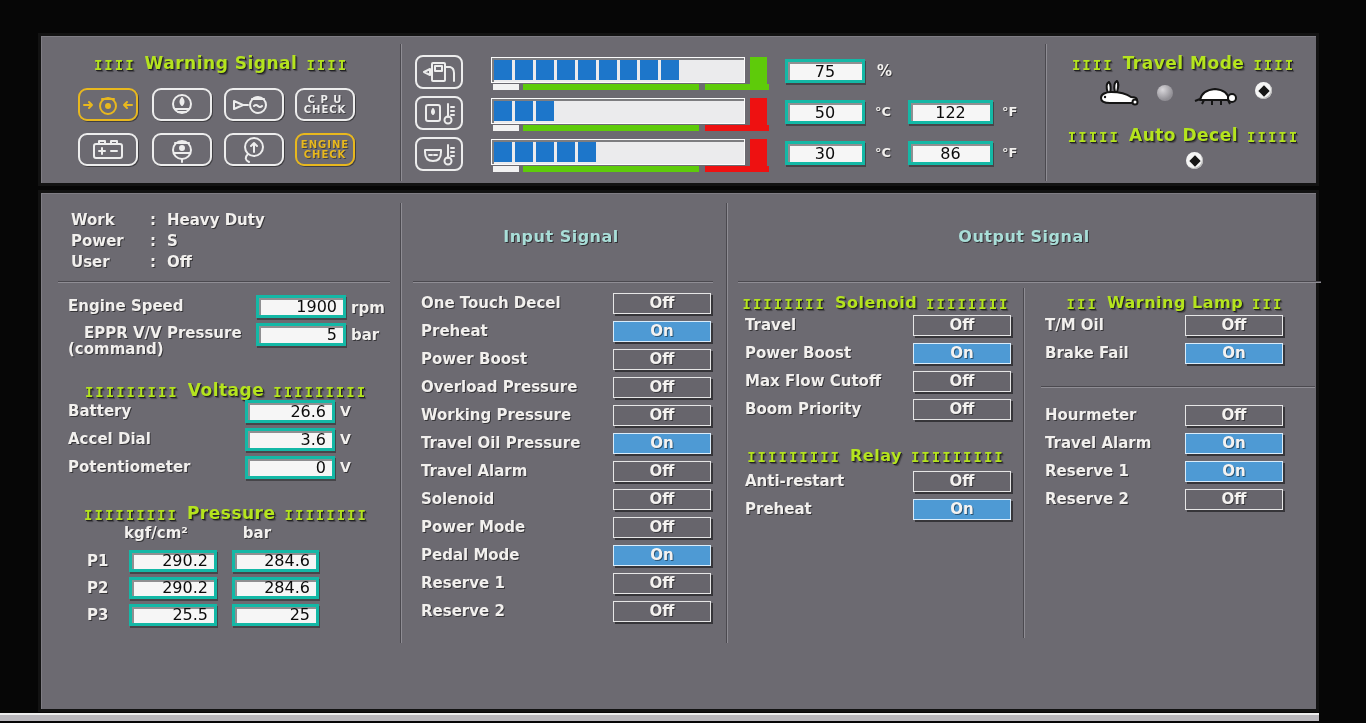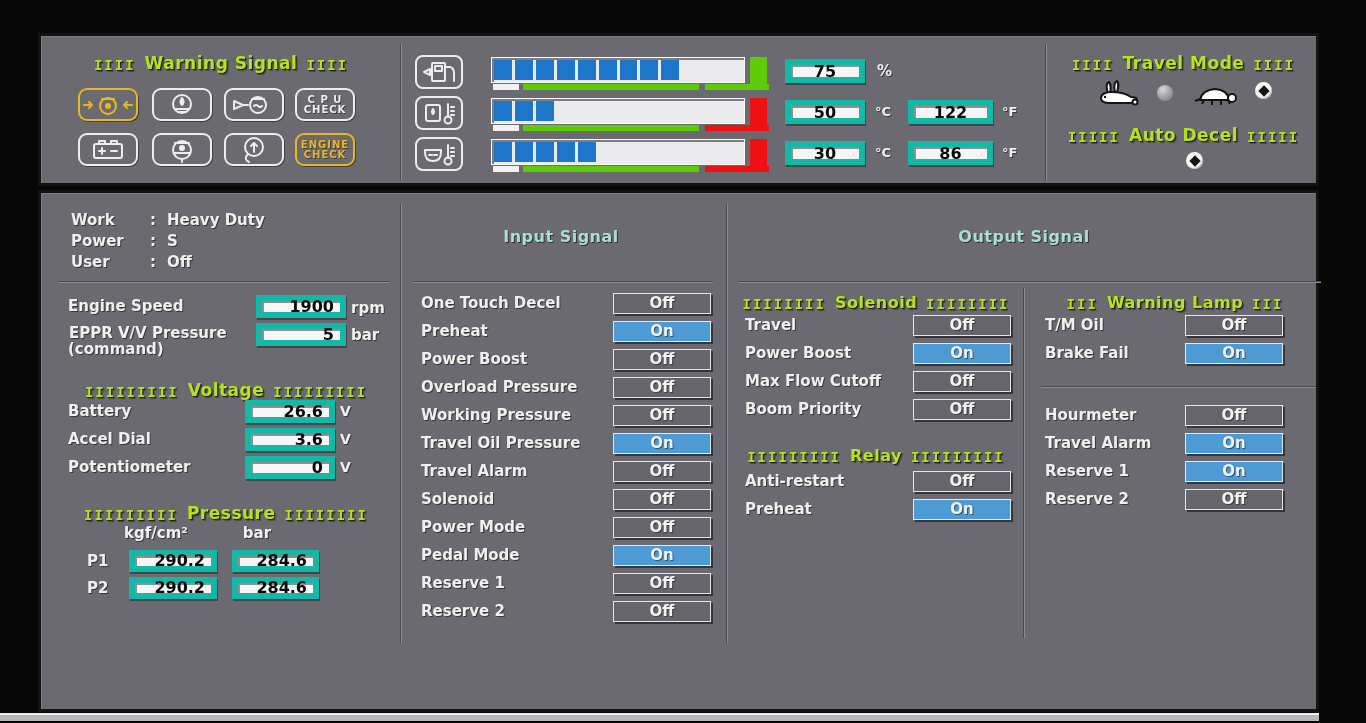--- a/index.html
+++ b/index.html
@@ -40,22 +40,22 @@
          box-shadow:inset 2px 2px 0 rgba(35,35,38,.55);display:flex;gap:3px;padding:2px;box-sizing:border-box;}
   .seg{width:18px;height:100%;}
   .seg.fill{background:var(--bar-blue,#1d76ca);}
   .u-white{position:absolute;left:452px;width:26px;height:6px;background:#f2f2f2;}
   .u-main{position:absolute;left:482px;width:176px;height:6px;background:var(--ok-green,#5ecb0a);}
   .u-end{position:absolute;left:664px;width:64px;height:6px;}
   .vbar{position:absolute;left:709px;width:17px;height:33px;}
   .limit-green{background:var(--ok-green,#5ecb0a);}
   .limit-red{background:var(--alarm-red,#ee1111);}
   
-  .num-field{background:#f6f6f6;border:6px solid #14b8a6;box-shadow:inset 2px 2px 0 rgba(40,40,44,.5),1px 2px 0 rgba(0,0,0,.35);
-             color:#0b0b0b;font-weight:bold;font-size:16px;display:flex;align-items:center;justify-content:center;box-sizing:border-box;}
+  .num-field{background:#f6f6f6;border:3px solid #14b8a6;box-shadow:inset 2px 2px 0 rgba(40,40,44,.5),1px 2px 0 rgba(0,0,0,.35);
+             color:#0b0b0b;font-weight:normal;font-size:16px;display:flex;align-items:center;justify-content:center;box-sizing:border-box;}
   .num-field.right{justify-content:flex-end;padding-right:6px;}
   .abs{position:absolute;}
   .gfield{width:80px;height:24px;}
   .unit{position:absolute;color:#f2f0ee;font-weight:bold;font-size:15px;text-shadow:1px 1px 0 rgba(0,0,0,.5);white-space:nowrap;}
   .unit.small{font-size:13px;}
   
   .animal{position:absolute;}
   .lamp{position:absolute;border-radius:50%;}
   .lamp.off{width:16px;height:16px;background:radial-gradient(circle at 35% 30%,#d8d6da,#949298 65%,#828086);}
   .lamp.on{width:17px;height:17px;background:#f5f5f5;box-shadow:inset -1px -1px 0 #bbb;display:flex;align-items:center;justify-content:center;}
@@ -310,21 +310,21 @@
           <span class="lbl">Off</span>
         </div>
     </div>
 
     <div class="hline" style="left:17px;top:88px;width:332px;"></div>
 
     <span class="lbl abs" style="left:27px;top:104px;">Engine Speed</span>
     <div class="num-field right abs" style="left:215px;top:102px;width:90px;height:23px;">1900</div>
     <span class="unit" style="left:310px;top:106px;">rpm</span>
 
-    <span class="lbl abs" style="left:28px;top:131px;">EPPR V/V Pressure</span>
+    <span class="lbl abs" style="left:43px;top:131px;">EPPR V/V Pressure</span>
     <span class="lbl abs" style="left:27px;top:147px;">(command)</span>
     <div class="num-field right abs" style="left:215px;top:130px;width:90px;height:23px;">5</div>
     <span class="unit" style="left:310px;top:133px;">bar</span>
 
     <div class="sec-title" style="left:20px;top:187px;width:330px;">
       <span class="ticks">IIIIIIIII</span>
       <span>Voltage</span>
       <span class="ticks">IIIIIIIII</span>
     </div>
     <div class="v-rows">
@@ -356,20 +356,25 @@
       <div class="p-row">
           <span class="lbl p-lbl">P1</span>
           <span class="num-field right p-f1">290.2</span>
           <span class="num-field right p-f2">284.6</span>
         </div>
         <div class="p-row">
           <span class="lbl p-lbl">P2</span>
           <span class="num-field right p-f1">290.2</span>
           <span class="num-field right p-f2">284.6</span>
         </div>
+        <div class="p-row">
+          <span class="lbl p-lbl">P3</span>
+          <span class="num-field right p-f1">25.5</span>
+          <span class="num-field right p-f2">25</span>
+        </div>
     </div>
 
     <div class="vline" style="left:359px;top:10px;height:440px;"></div>
 
     <div class="cyan-title" style="left:380px;top:34px;width:280px;">Input Signal</div>
     <div class="hline" style="left:372px;top:88px;width:300px;"></div>
     <div class="sig-rows" style="left:380px;top:96px;width:290px;">
       <div class="sig-row">
           <span class="lbl">One Touch Decel</span>
           <span class="sig-btn off">Off</span>

